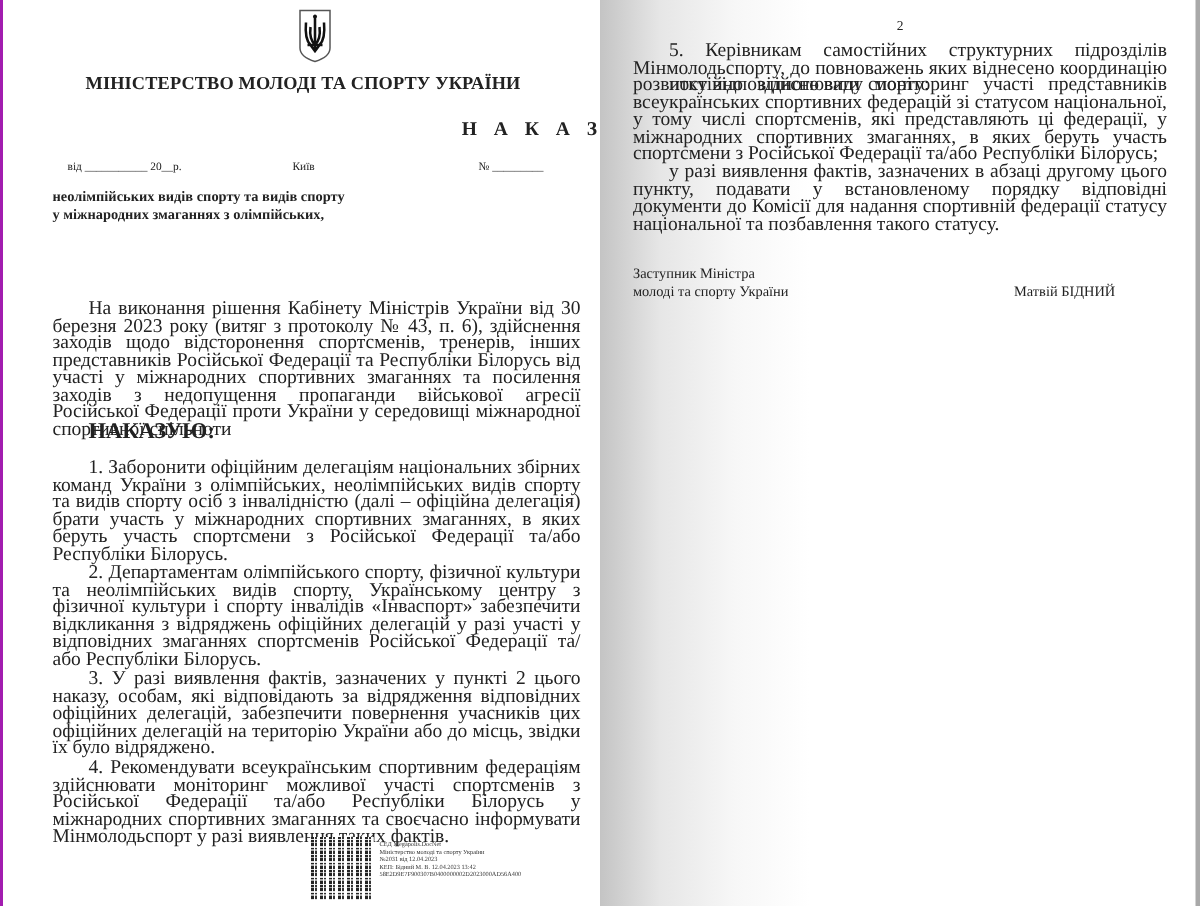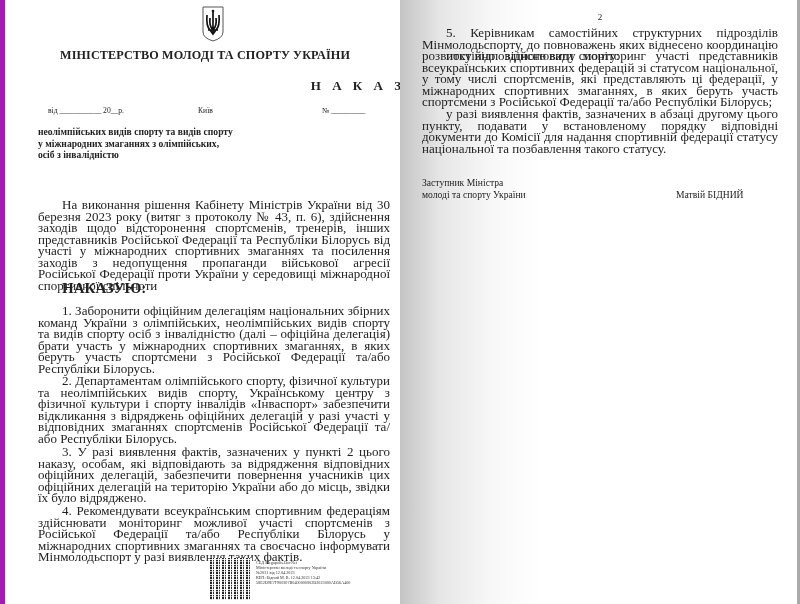--- a/index.html
+++ b/index.html
@@ -1,19 +1,19 @@
 <!DOCTYPE html>
 <html><head>
 <meta charset="utf-8">
 <style>
   html, body { margin:0; padding:0; }
   body { width:800px; height:604px; overflow:hidden; background:#ffffff; position:relative;
          font-family:"Liberation Serif", "DejaVu Serif", serif; color:#222; }
   .page { position:absolute; top:0; height:604px; box-sizing:border-box; }
-  #page1 { left:0; width:400px; background:#fff; border-left:5px solid #a21caf; }
+  #page1 { left:0; width:400px; background:#fff; border-left:2px solid #a21caf; }
   #page2 { left:400px; width:400px; border-right:3px solid #a9a9a9;
            background:linear-gradient(to right, #c4c4c4 0px, #e6e6e6 40px, #f7f7f7 90px, #ffffff 140px, #ffffff 100%); }
 
   .coat { position:absolute; left:197px; top:6px; width:22px; height:36px; }
   .ministry { position:absolute; left:0; width:400px; top:48px; text-align:center;
               font-weight:bold; font-size:12.2px; letter-spacing:0.1px; }
   .nakaz { position:absolute; left:0; width:400px; top:78px; text-align:right;
            font-weight:bold; font-size:13px; letter-spacing:4px; }
   .dateline { position:absolute; top:106px; left:43px; width:330px; font-size:7.6px; }
   .dateline span { position:absolute; white-space:nowrap; }
@@ -53,21 +53,20 @@
 
   <div class="dateline">
     <span style="left:0">від ___________ 20__р.</span>
     <span style="left:150px">Київ</span>
     <span style="left:274px">№ _________</span>
   </div>
 
   <div class="subject">
     <div>неолімпійських видів спорту та видів спорту</div>
     <div>у міжнародних змаганнях з олімпійських,</div>
-    <div>осіб з інвалідністю</div>
   </div>
 
   <div class="text left-col indent" style="top:199px">На виконання рішення Кабінету Міністрів України від 30 березня 2023 року (витяг з протоколу № 43, п. 6), здійснення заходів щодо відсторонення спортсменів, тренерів, інших представників Російської Федерації та Республіки Білорусь від участі у міжнародних спортивних змаганнях та посилення заходів з недопущення пропаганди військової агресії Російської Федерації проти України у середовищі міжнародної спортивної спільноти</div>
 
   <div class="heading">НАКАЗУЮ:</div>
 
   <div class="text left-col indent" style="top:305px">1. Заборонити офіційним делегаціям національних збірних команд України з олімпійських, неолімпійських видів спорту та видів спорту осіб з інвалідністю (далі – офіційна делегація) брати участь у міжнародних спортивних змаганнях, в яких беруть участь спортсмени з Російської Федерації та/або Республіки Білорусь.</div>
   <div class="text left-col indent" style="top:375px">2. Департаментам олімпійського спорту, фізичної культури та неолімпійських видів спорту, Українському центру з фізичної культури і спорту інвалідів «Інваспорт» забезпечити відкликання з відряджень офіційних делегацій у разі участі у відповідних змаганнях спортсменів Російської Федерації та/або Республіки Білорусь.</div>
   <div class="text left-col indent" style="top:446px">3. У разі виявлення фактів, зазначених у пункті 2 цього наказу, особам, які відповідають за відрядження відповідних офіційних делегацій, забезпечити повернення учасників цих офіційних делегацій на територію України або до місць, звідки їх було відряджено.</div>
   <div class="text left-col indent" style="top:505px">4. Рекомендувати всеукраїнським спортивним федераціям здійснювати моніторинг можливої участі спортсменів з Російської Федерації та/або Республіки Білорусь у міжнародних спортивних змаганнях та своєчасно інформувати Мінмолодьспорт  у разі виявлення таких фактів.</div>

